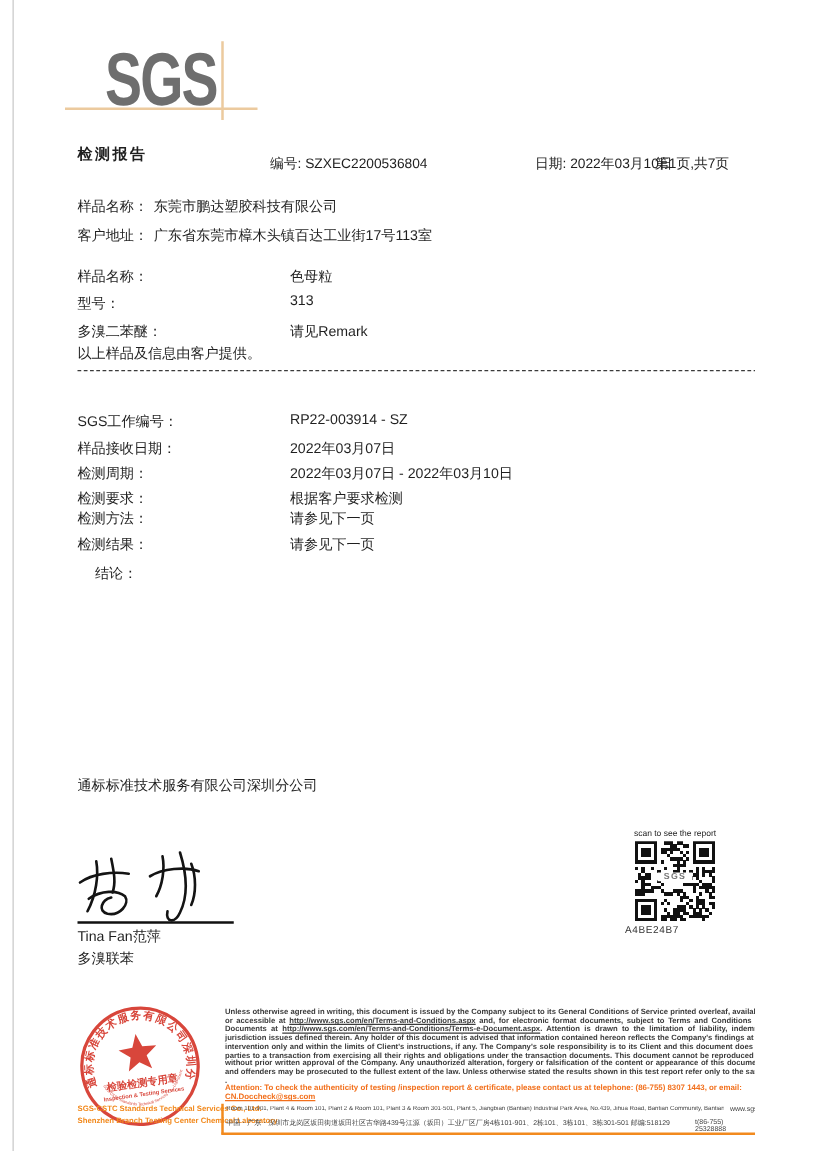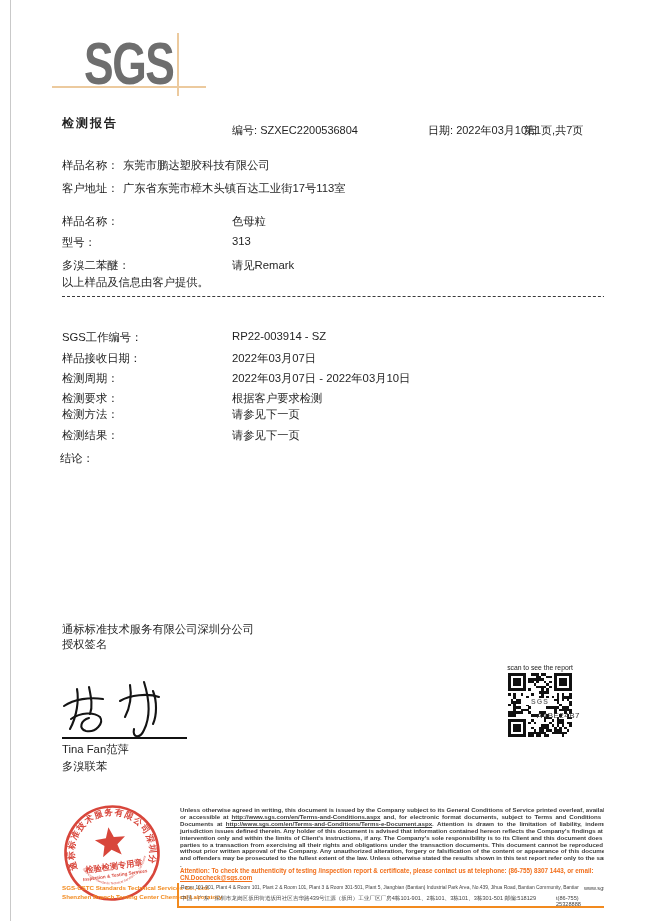--- a/index.html
+++ b/index.html
@@ -10,47 +10,47 @@
 
   
   .logo{left:84px;top:34px;font-size:60px;font-weight:bold;color:#6e6e6e;
         letter-spacing:-2px;transform:scale(0.74,1);transform-origin:left top;line-height:1;}
   .tan-h{left:52px;top:86px;width:154px;height:2px;background:#ecca9e;}
   .tan-v{left:177px;top:33px;width:2px;height:63px;background:#ecca9e;}
 
   
   .title{left:62px;top:115px;font-size:12px;font-weight:bold;letter-spacing:2px;}
   .hmeta{top:123px;font-size:11px;}
-  .hnum{left:232px;} .hdate{left:428px;} .hpages{left:524px;}
+  .hnum{left:216px;} .hdate{left:428px;} .hpages{left:524px;}
 
   .row{font-size:11.3px;white-space:nowrap;}
   .row .lab{position:absolute;left:62px;}
   .row .val{position:absolute;}
   .val-c1{left:123px;} .val-c2{left:232px;}
 
   .note{left:62px;font-size:11.3px;}
   .dashline{left:62px;top:296px;width:584px;border-top:1.2px dashed #3a3a3a;}
 
-  .concl-lab{left:60px;top:451px;font-size:11.3px;}
+  .concl-lab{left:76px;top:451px;font-size:11.3px;}
   .concl-txt{left:232px;top:450px;width:419px;font-size:11.2px;line-height:16.4px;}
 
   
   .sig-co{left:62px;top:622px;font-size:11.3px;line-height:15px;}
   .sig-svg{left:56px;top:672px;}
   .sig-line{left:62px;top:737px;width:125px;height:1.5px;background:#111;}
   .sig-name{left:62px;top:742px;font-size:11.3px;}
   .sig-title{left:62px;top:759px;font-size:11.3px;}
 
   
   .qr-cap{left:500px;top:664px;width:80px;text-align:center;font-size:6.8px;color:#222;}
   .qr-box{left:508px;top:673px;width:64px;height:64px;}
   .qr-box svg{width:64px;height:64px;display:block;}
   .qr-center{left:526px;top:698px;width:28px;text-align:center;font-size:7px;font-weight:bold;
              color:#777;background:#fff;letter-spacing:1px;}
-  .qr-code{left:500px;top:711px;width:80px;text-align:right;font-size:8px;color:#333;letter-spacing:.5px;}
+  .qr-code{left:500px;top:739px;width:80px;text-align:left;font-size:8px;color:#333;letter-spacing:.5px;}
 
   
   .disc{left:180px;top:807px;width:465px;font-size:6.15px;line-height:6.9px;
         text-align:justify;color:#3c3c3c;font-weight:bold;}
   .disc .u{text-decoration:underline;}
   .attn{left:180px;top:867px;width:465px;font-size:6.3px;line-height:7px;
         color:#f26f1b;font-weight:bold;}
   .attn .u{text-decoration:underline;}
   .addr{font-size:4.9px;color:#444;white-space:nowrap;overflow:hidden;}
   .addr-en{left:181px;top:885px;width:398px;}
@@ -134,21 +134,20 @@
   </div>
   <div class="abs row" style="top:428px">
     <span class="lab">检测结果：</span>
     <span class="val val-c2">请参见下一页</span>
   </div>
 
   <div class="abs concl-lab">结论：</div>
 
   <div class="abs sig-co">
     <div>通标标准技术服务有限公司深圳分公司</div>
-    <div>授权签名</div>
   </div>
 
   <svg class="abs sig-svg" width="140" height="70" viewBox="0 0 140 70">
     <g fill="none" stroke="#141414" stroke-width="2.1" stroke-linecap="round">
       <path d="M8,34 C18,27 34,25 47,27"></path>
       <path d="M21,17 C23,28 21,44 14,57"></path>
       <path d="M33,15 C35,25 37,34 34,42"></path>
       <path d="M15,47 C25,40 38,40 44,45 C48,51 40,61 30,59 C22,57 25,48 33,46"></path>
       <path d="M64,29 C74,23 92,21 103,25"></path>
       <path d="M74,13 C76,23 74,36 69,45"></path>

